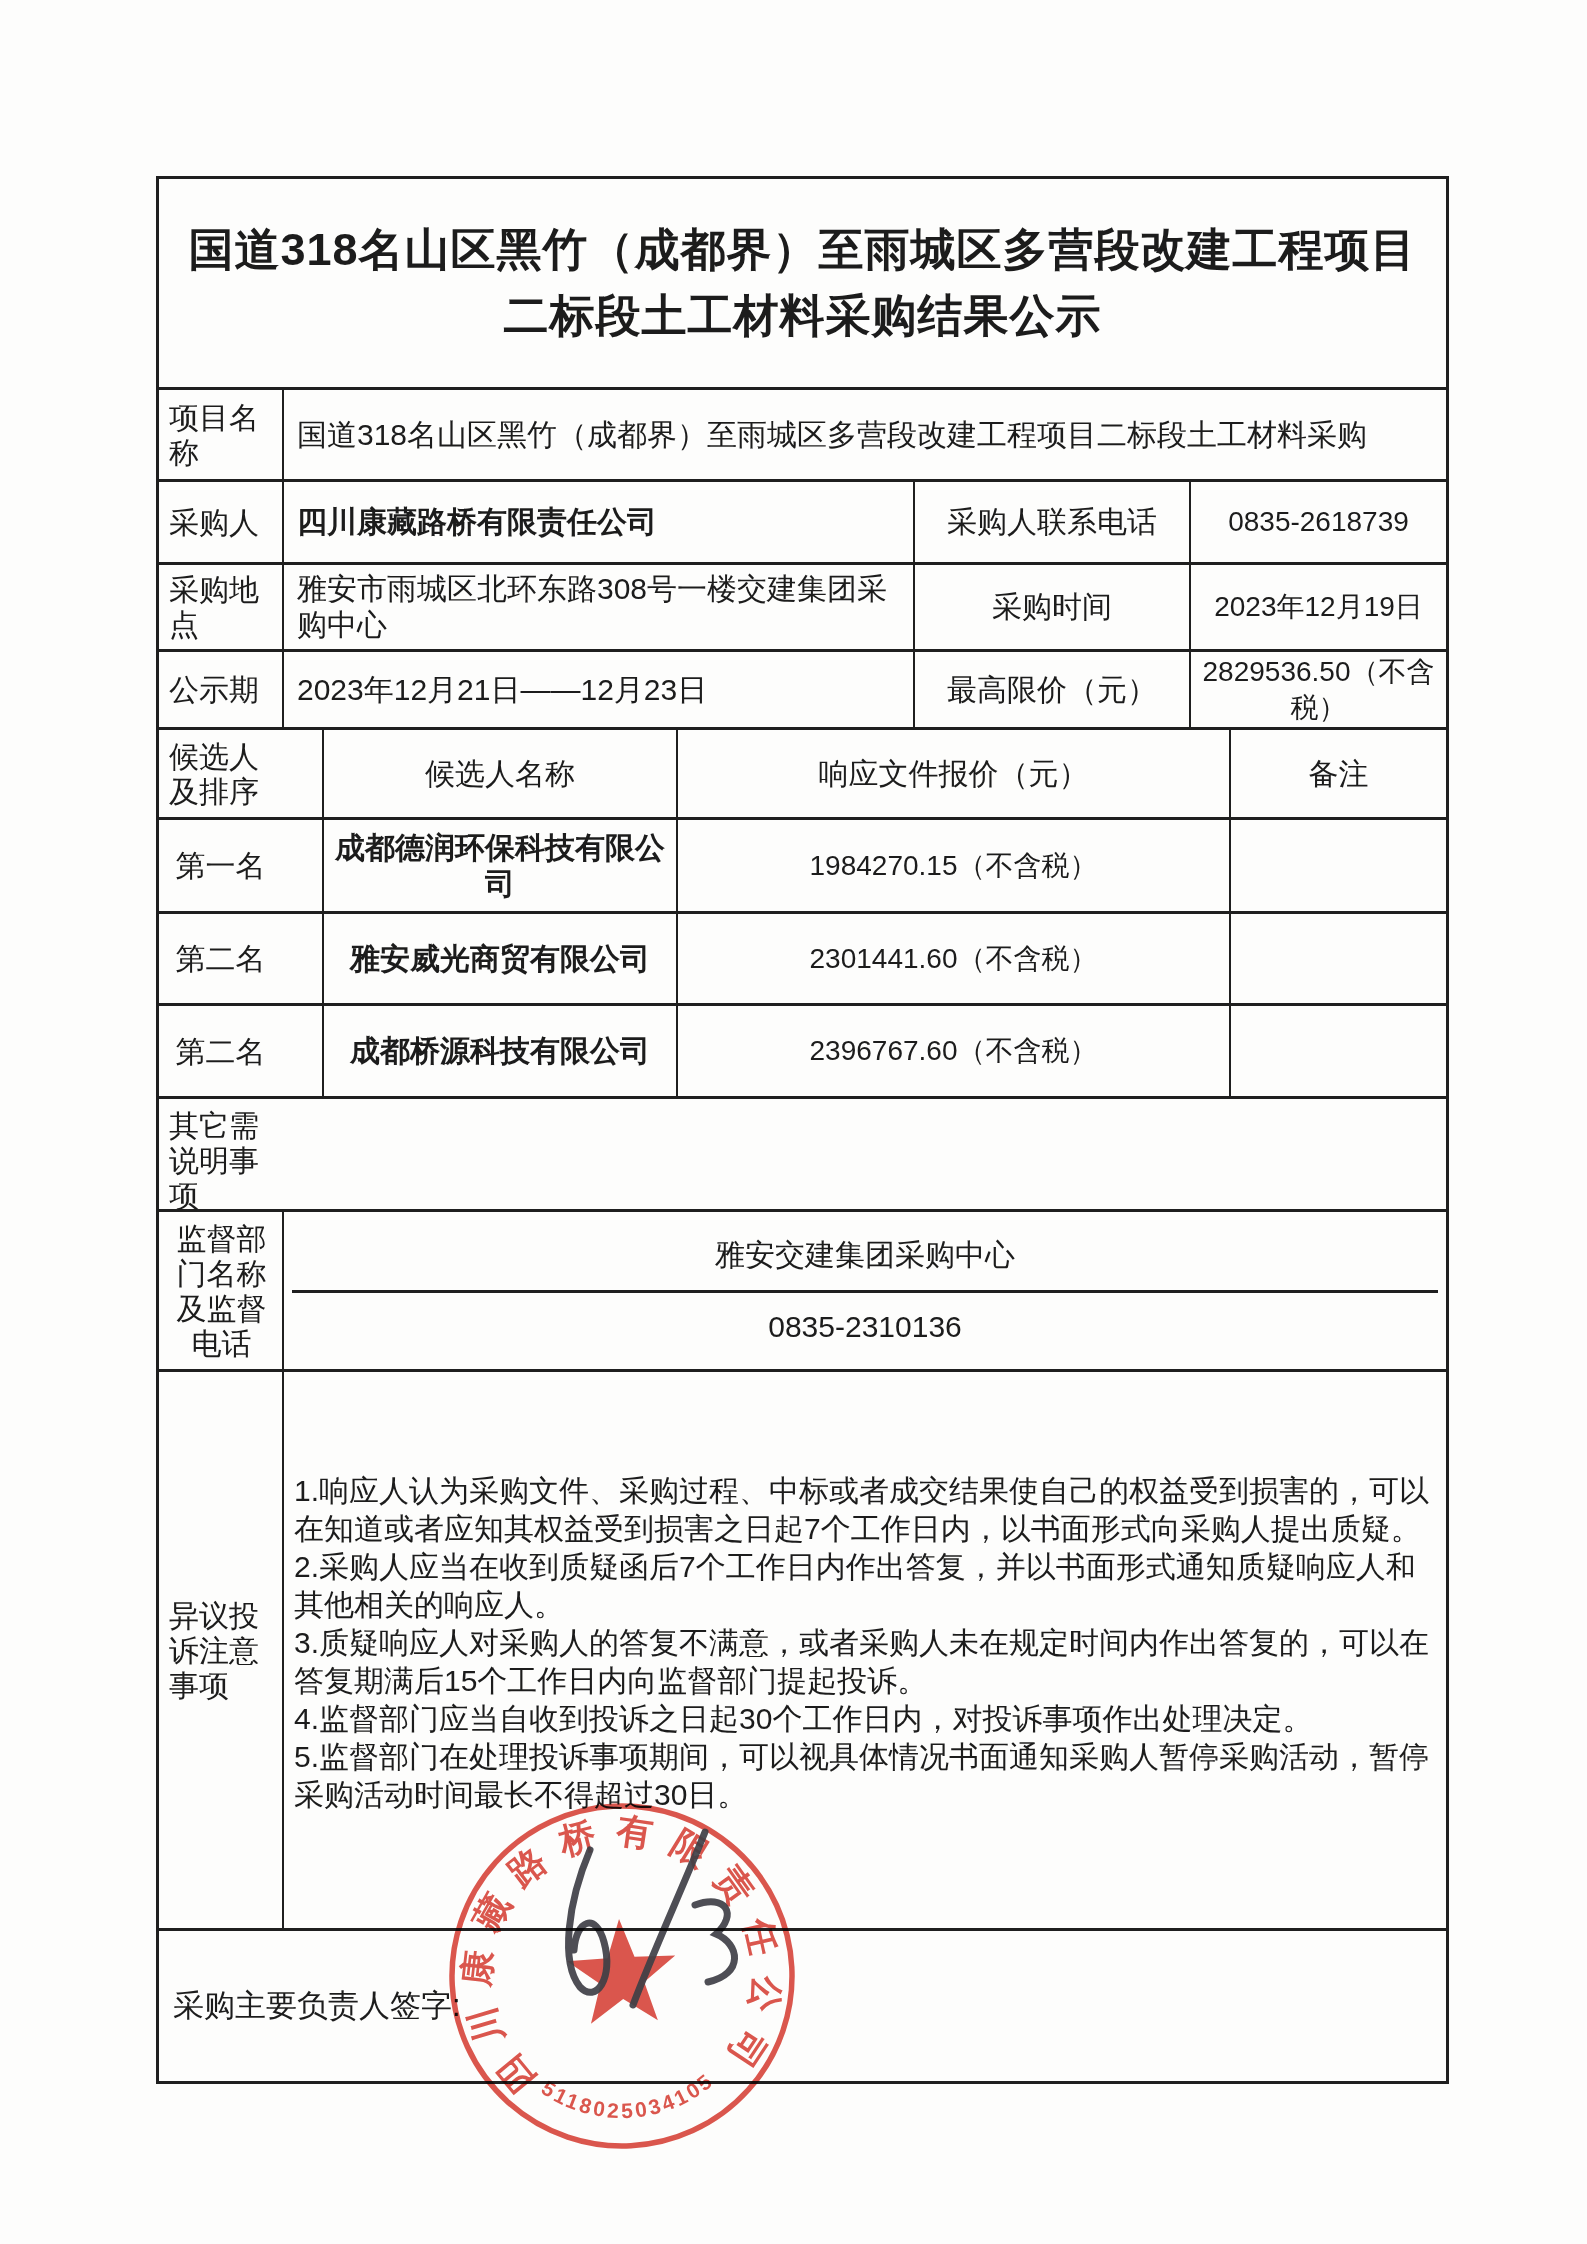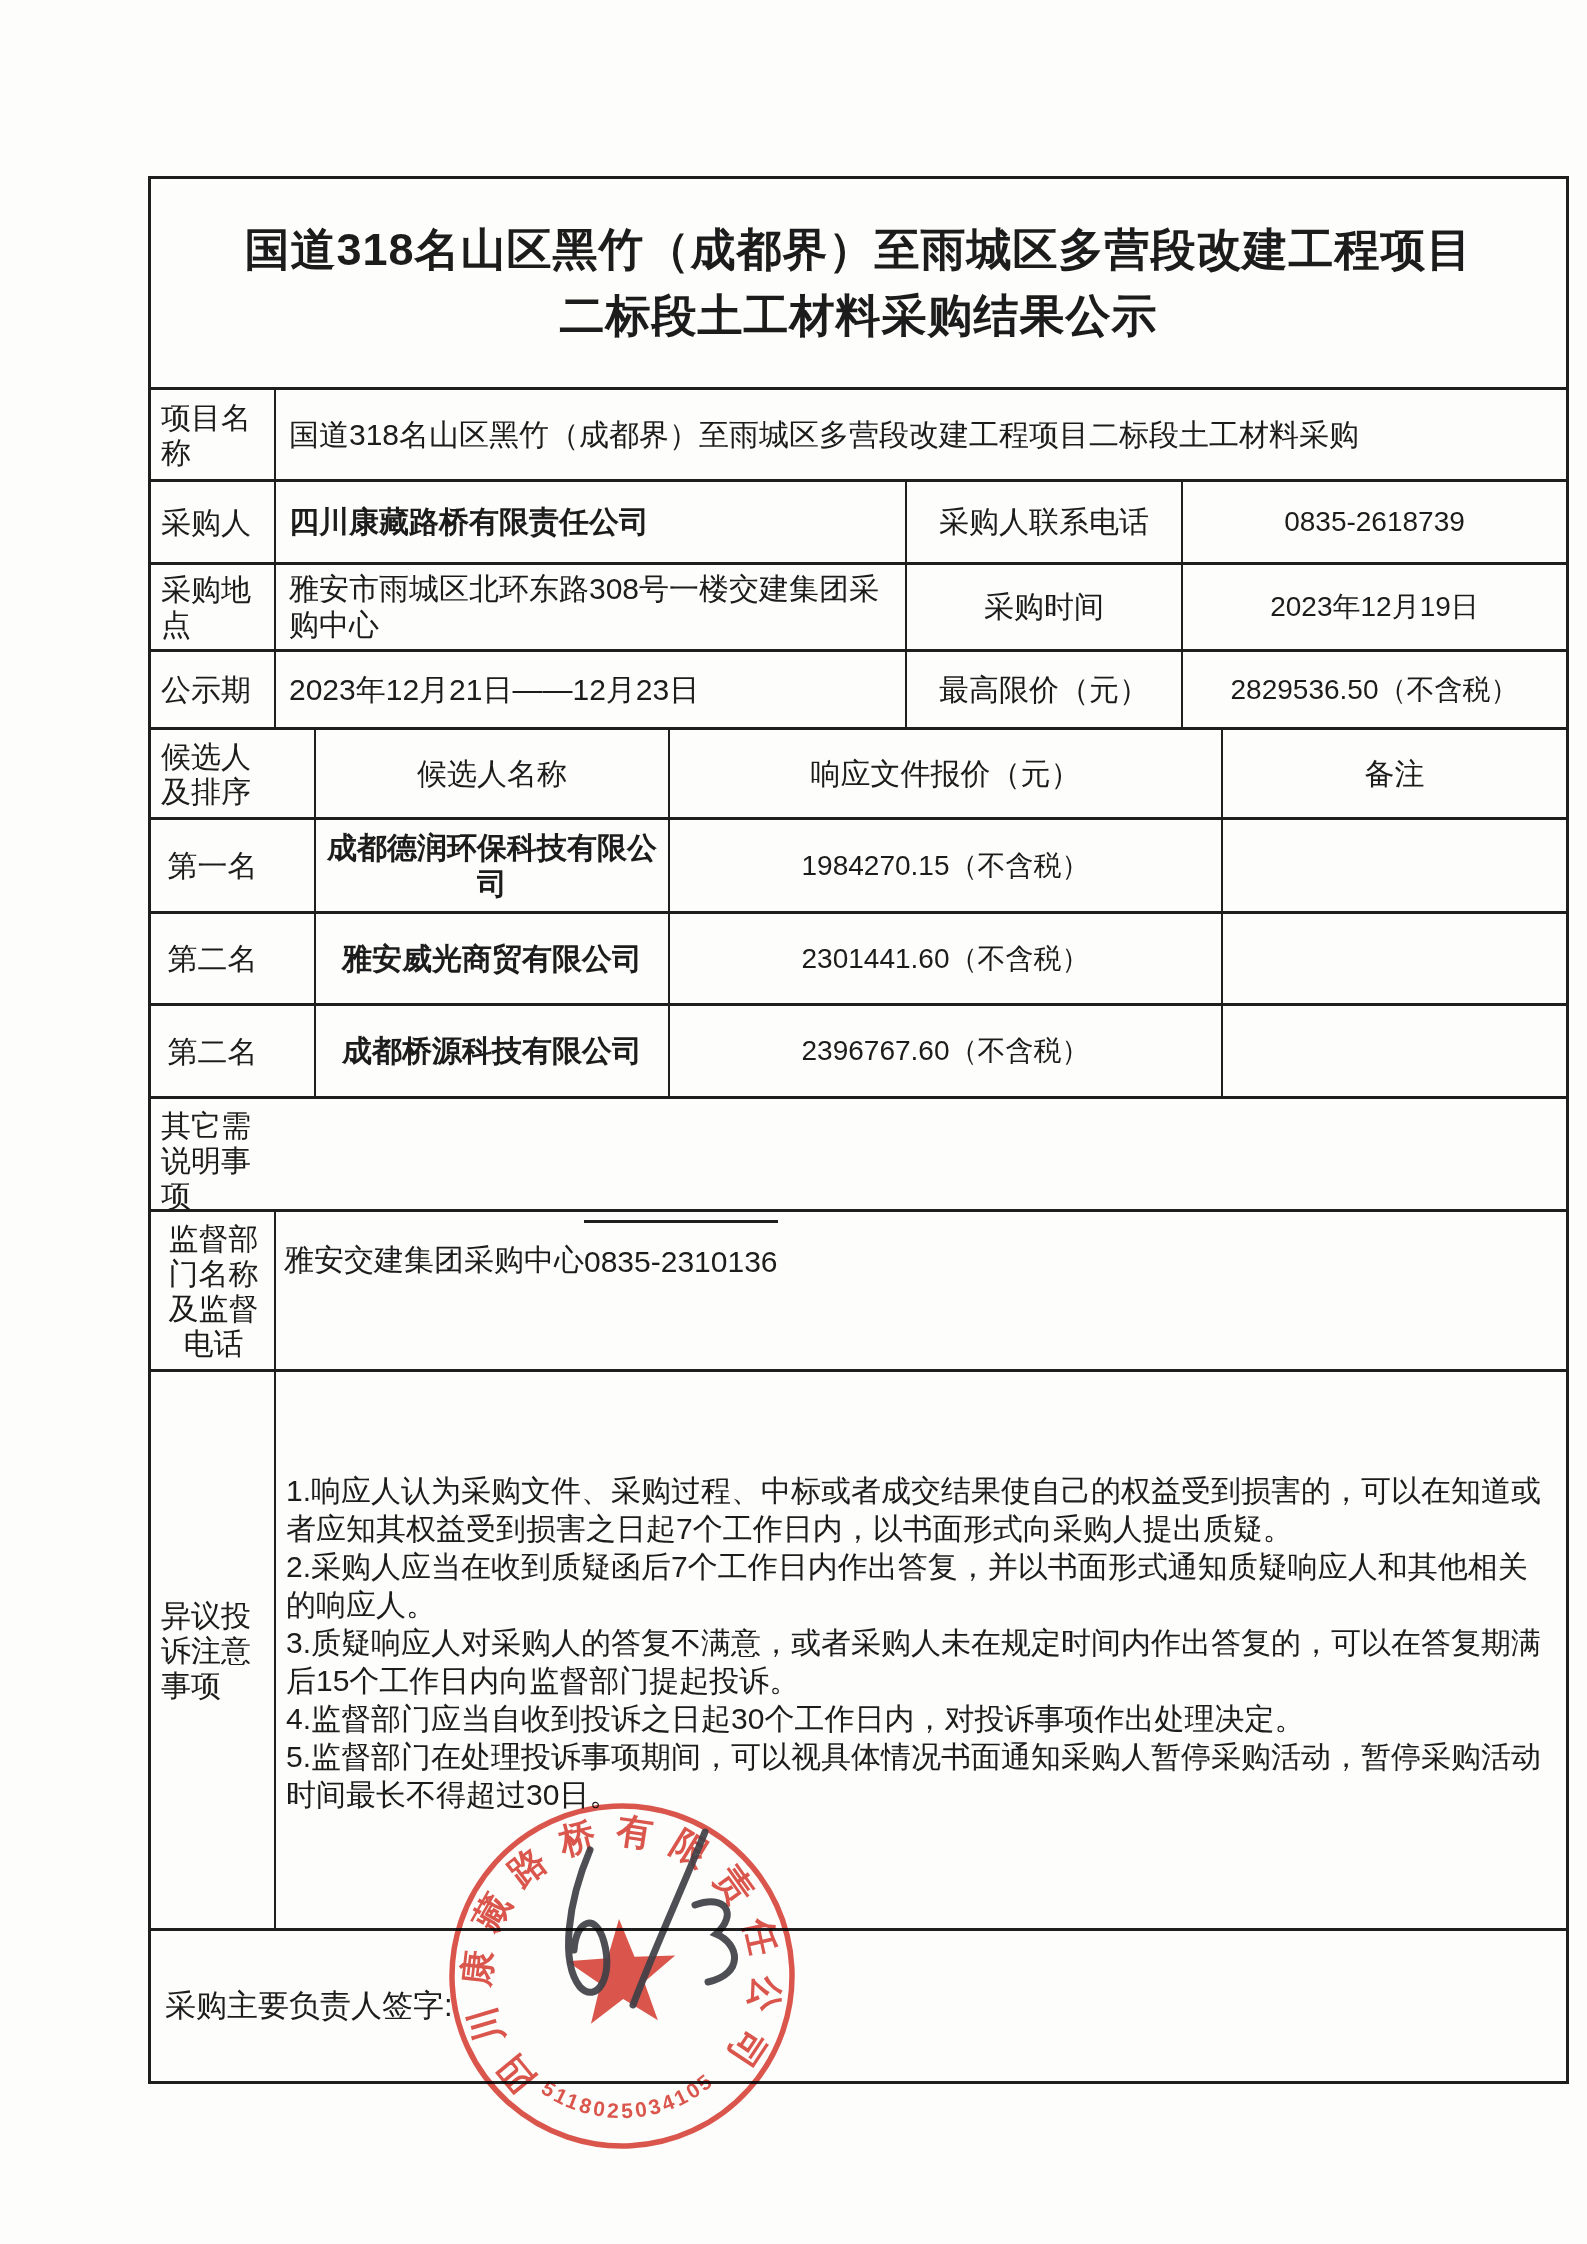--- a/index.html
+++ b/index.html
@@ -7,21 +7,21 @@
     --seal-red:#d8453a;
     --ink:#2a2a33;
   }
   html,body{margin:0;padding:0;background:#e9e9e9;}
   .page{
     position:relative; width:1587px; height:2244px; background:#fdfdfc;
     font-family:"Liberation Sans","DejaVu Sans",sans-serif; color:#1c1c1c;
     margin:0 auto; overflow:hidden;
   }
   .doc-table{
-    position:absolute; left:148px; top:176px; width:1421px;
+    position:absolute; left:156px; top:176px; width:1293px;
     border:3px solid var(--bc); box-sizing:border-box; background:#fdfdfc;
   }
   .trow{display:flex; border-top:3px solid var(--bc); box-sizing:border-box; align-items:stretch;}
   .trow.first{border-top:none;}
   .tcell{
     border-left:2px solid var(--bc); box-sizing:border-box;
     display:flex; align-items:center; font-size:30px; line-height:36px;
     overflow:hidden;
   }
   .tcell.nb{border-left:none;}
@@ -42,21 +42,21 @@
   .h-supervision{height:160px;}
   .h-objection{height:559px;}
   .h-signature{height:153px;}
   .w-info-main{width:631px; flex:0 0 631px;}
   .w-info-key{width:276px; flex:0 0 276px;}
   .w-last{flex:1 1 auto;}
   .w-cand-name{width:354px; flex:0 0 354px;margin-left:40px;}
   .w-cand-price{width:553px; flex:0 0 553px;}
   .bold{font-weight:bold;}
   .num{font-size:28px;}
-  .stack{flex-direction:row; align-items:stretch; padding:8px; flex:1 1 auto;}
+  .stack{flex-direction:column; align-items:stretch; padding:8px; flex:1 1 auto;}
   .substack{display:flex; align-items:center; justify-content:center; height:80px; box-sizing:border-box; font-size:30px;}
   .substack + .substack{border-top:3px solid var(--bc);}
   .objection-body{
     flex-direction:column; align-items:flex-start; justify-content:flex-start;
     padding:100px 16px 10px 10px; font-size:30px; line-height:38px; flex:1 1 auto;
   }
   .objection-body div{margin:0;}
   .signature-cell{font-size:31px; padding-left:14px;}
   .seal-wrap{position:absolute; left:428px; top:1782px; width:388px; height:388px;
     z-index:5; pointer-events:none; mix-blend-mode:multiply; opacity:.9;}

